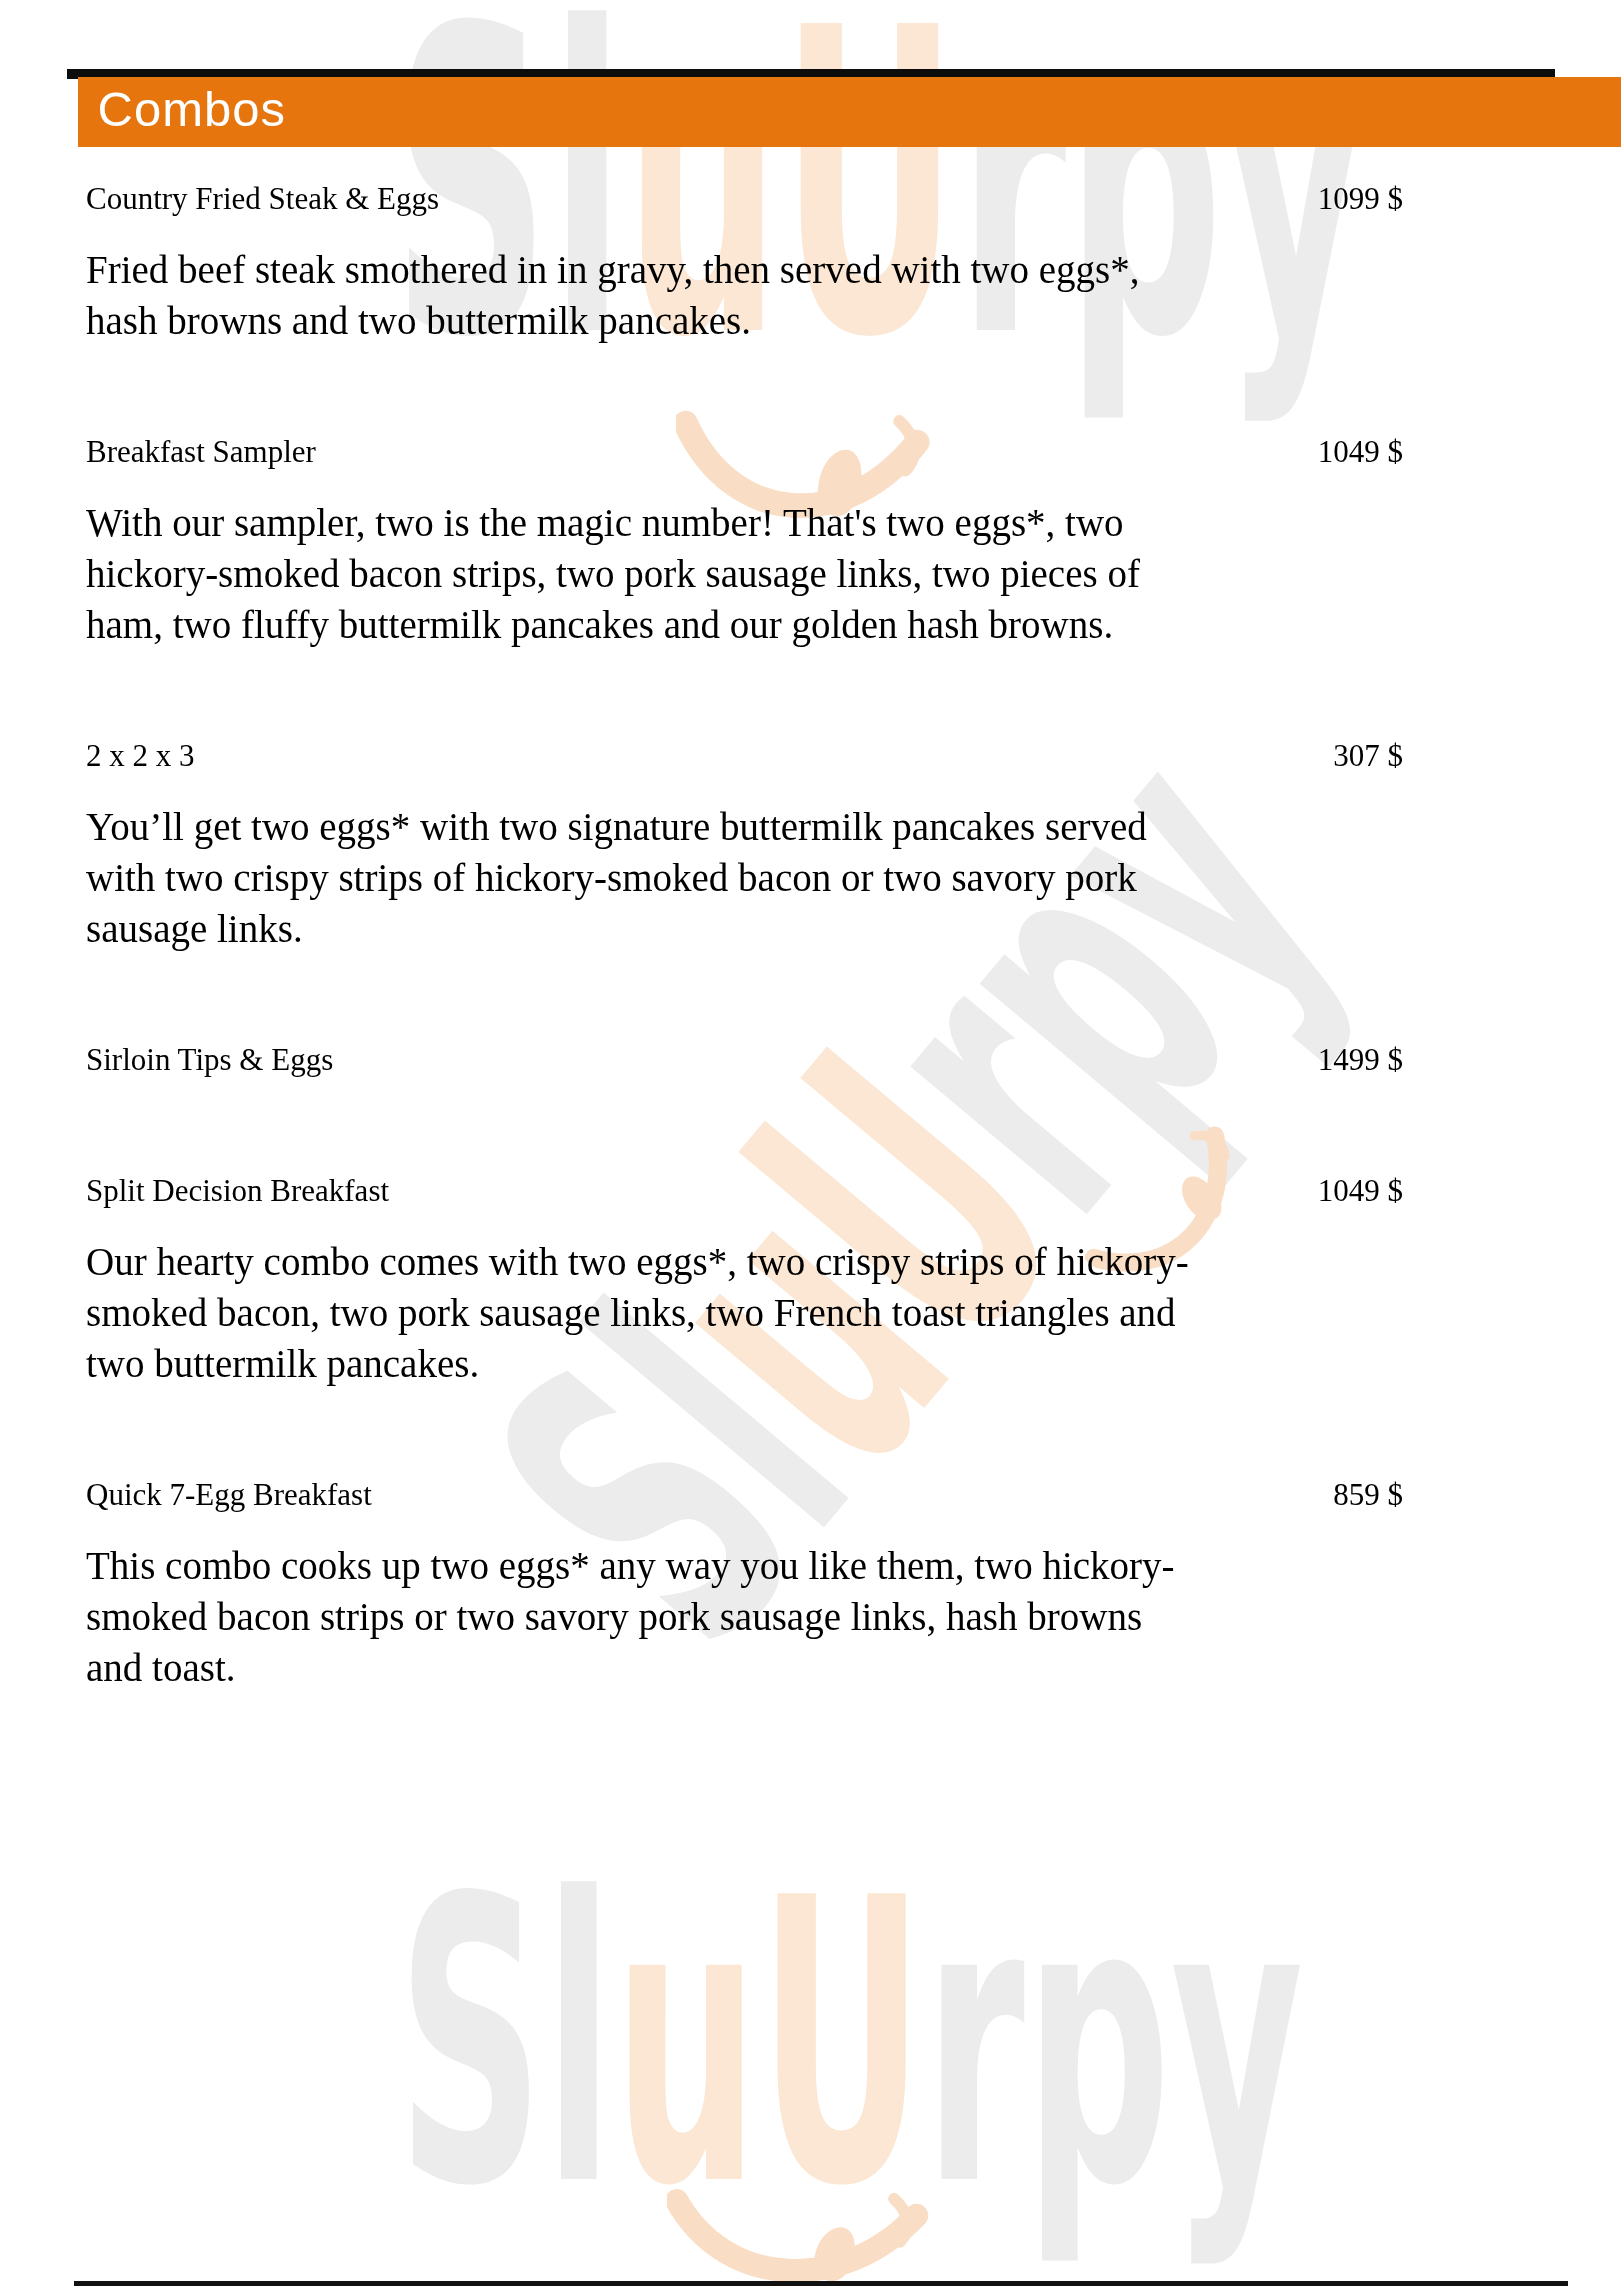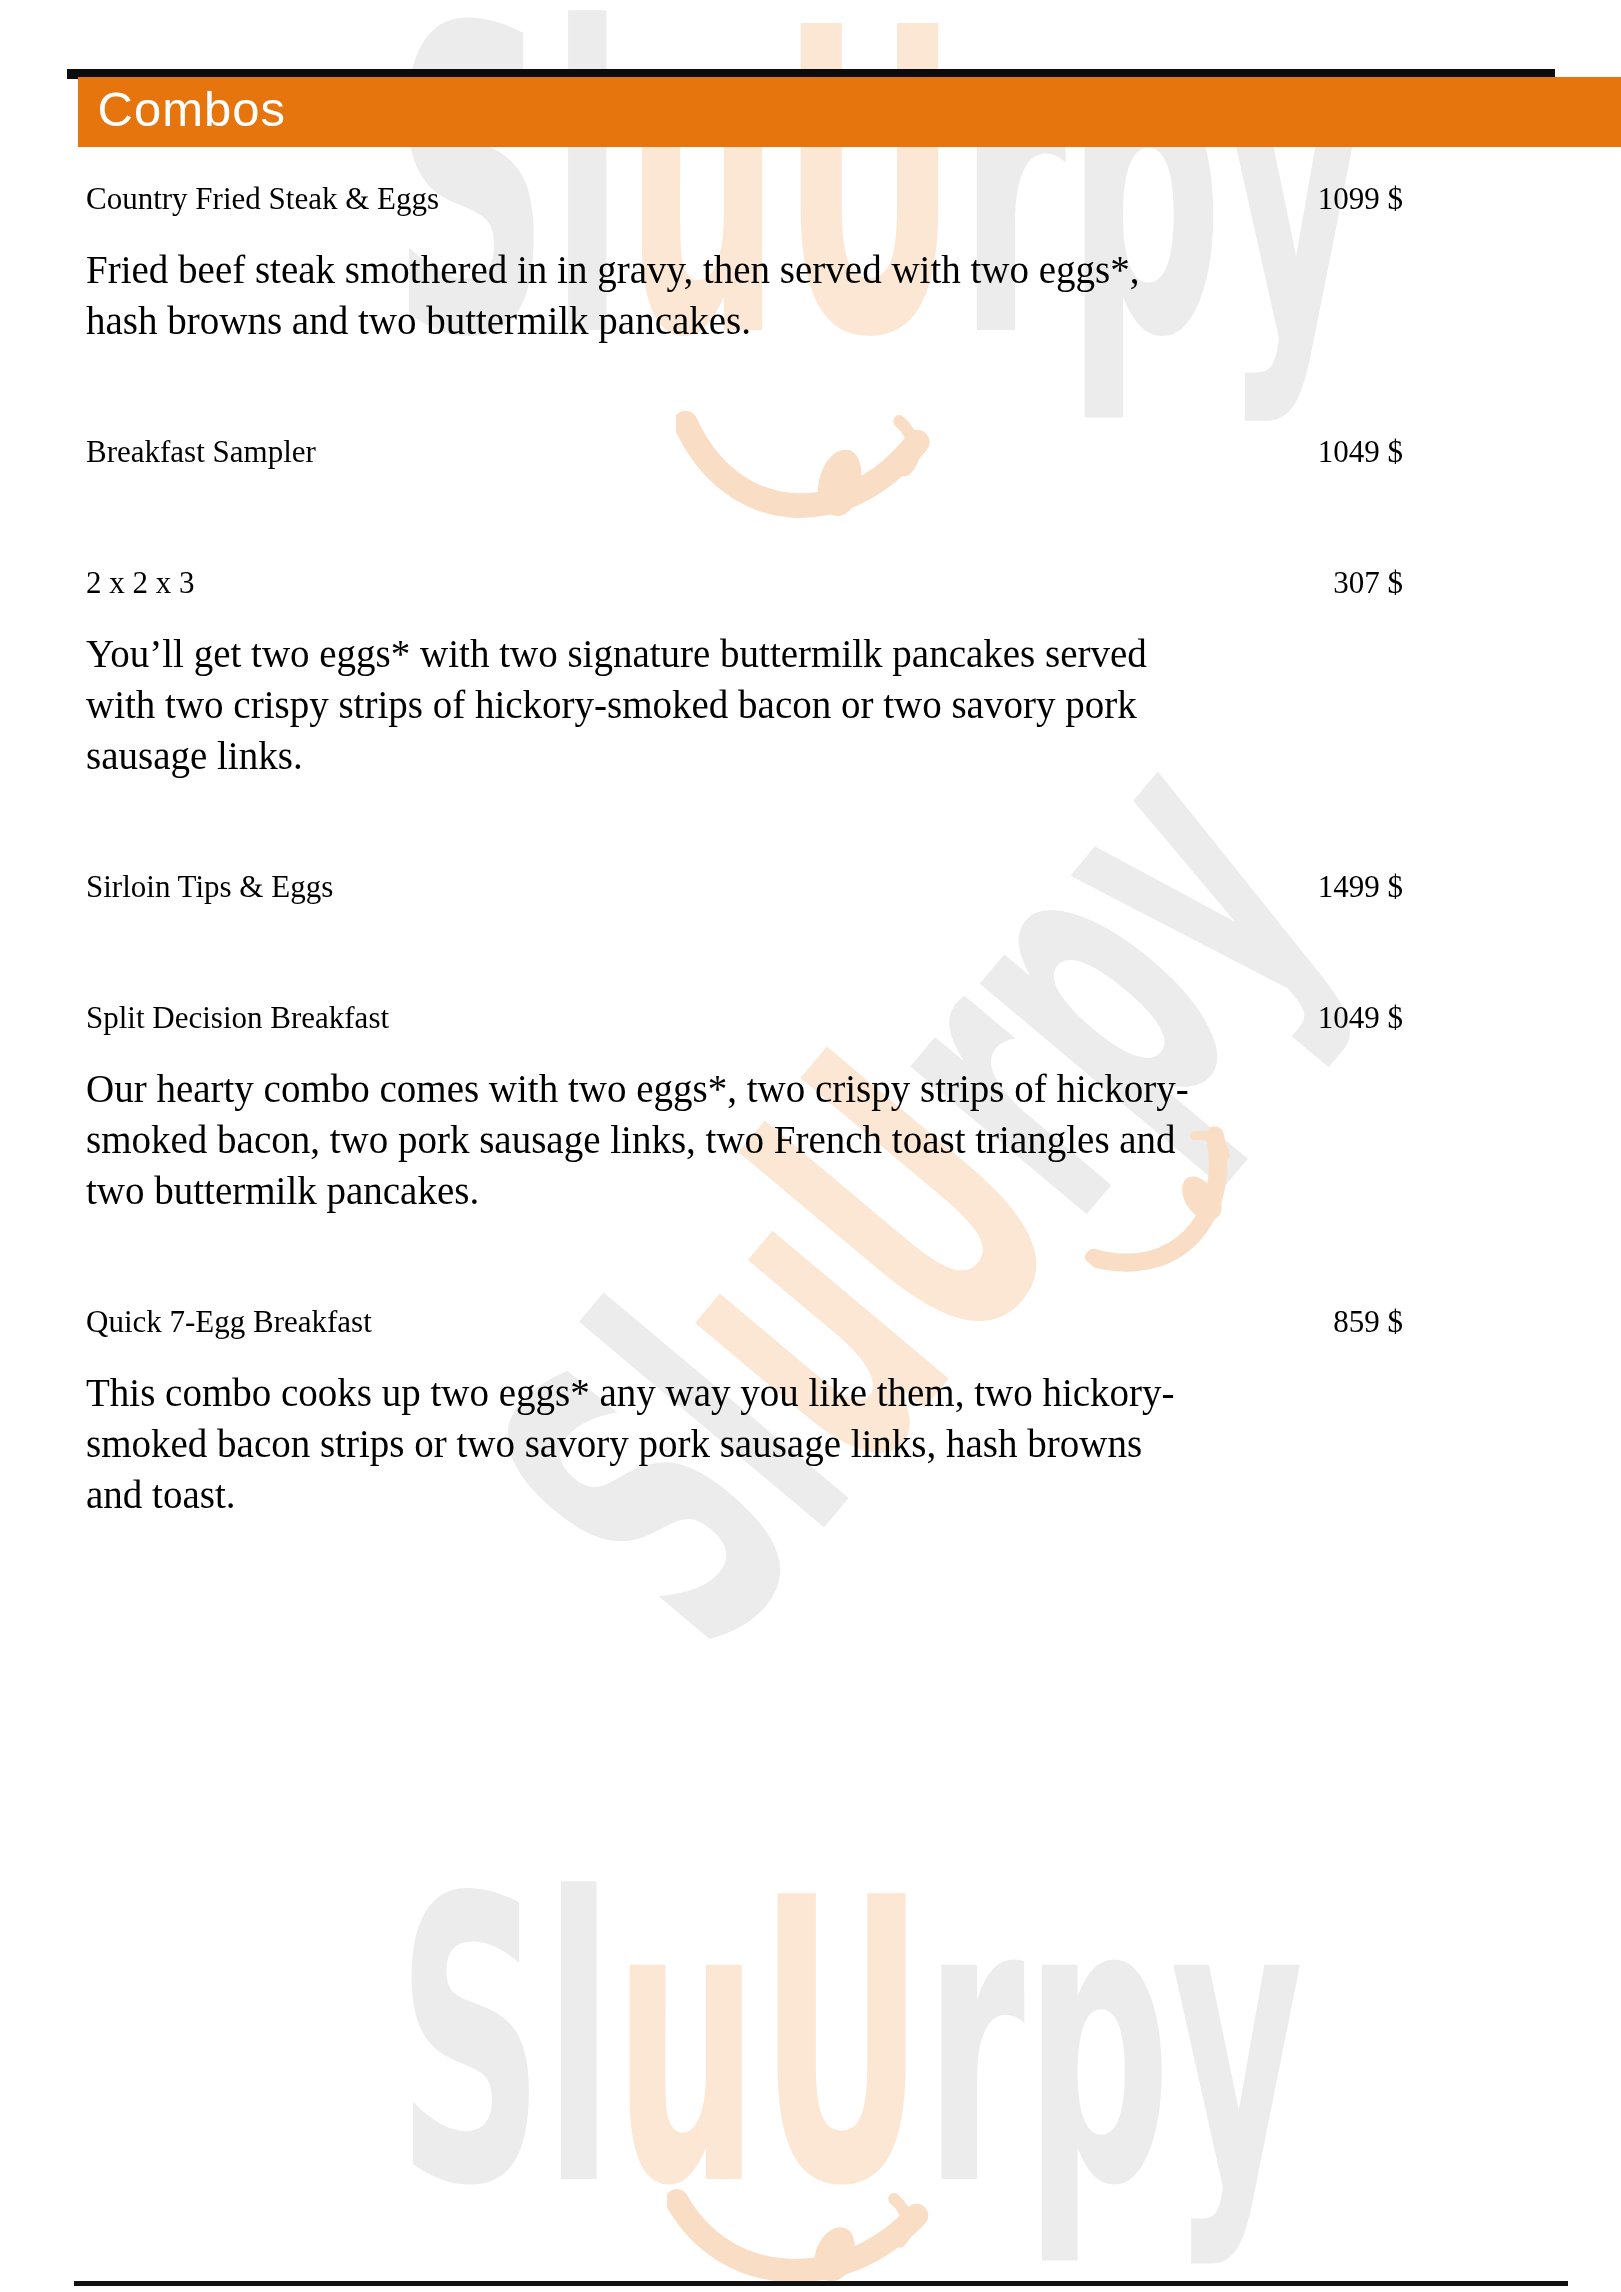--- a/index.html
+++ b/index.html
@@ -125,20 +125,23 @@
     </div>
     <div class="item-desc">Fried beef steak smothered in in gravy, then served with two eggs*,
 hash browns and two buttermilk pancakes.</div>
   </div>
 
   <div class="menu-item">
     <div class="item-head">
       <span class="item-name">Breakfast Sampler</span>
       <span class="item-price">1049 $</span>
     </div>
+    <div class="item-desc">With our sampler, two is the magic number! That's two eggs*, two
+hickory-smoked bacon strips, two pork sausage links, two pieces of
+ham, two fluffy buttermilk pancakes and our golden hash browns.</div>
   </div>
 
   <div class="menu-item">
     <div class="item-head">
       <span class="item-name">2 x 2 x 3</span>
       <span class="item-price">307 $</span>
     </div>
     <div class="item-desc">You’ll get two eggs* with two signature buttermilk pancakes served
 with two crispy strips of hickory-smoked bacon or two savory pork
 sausage links.</div>

